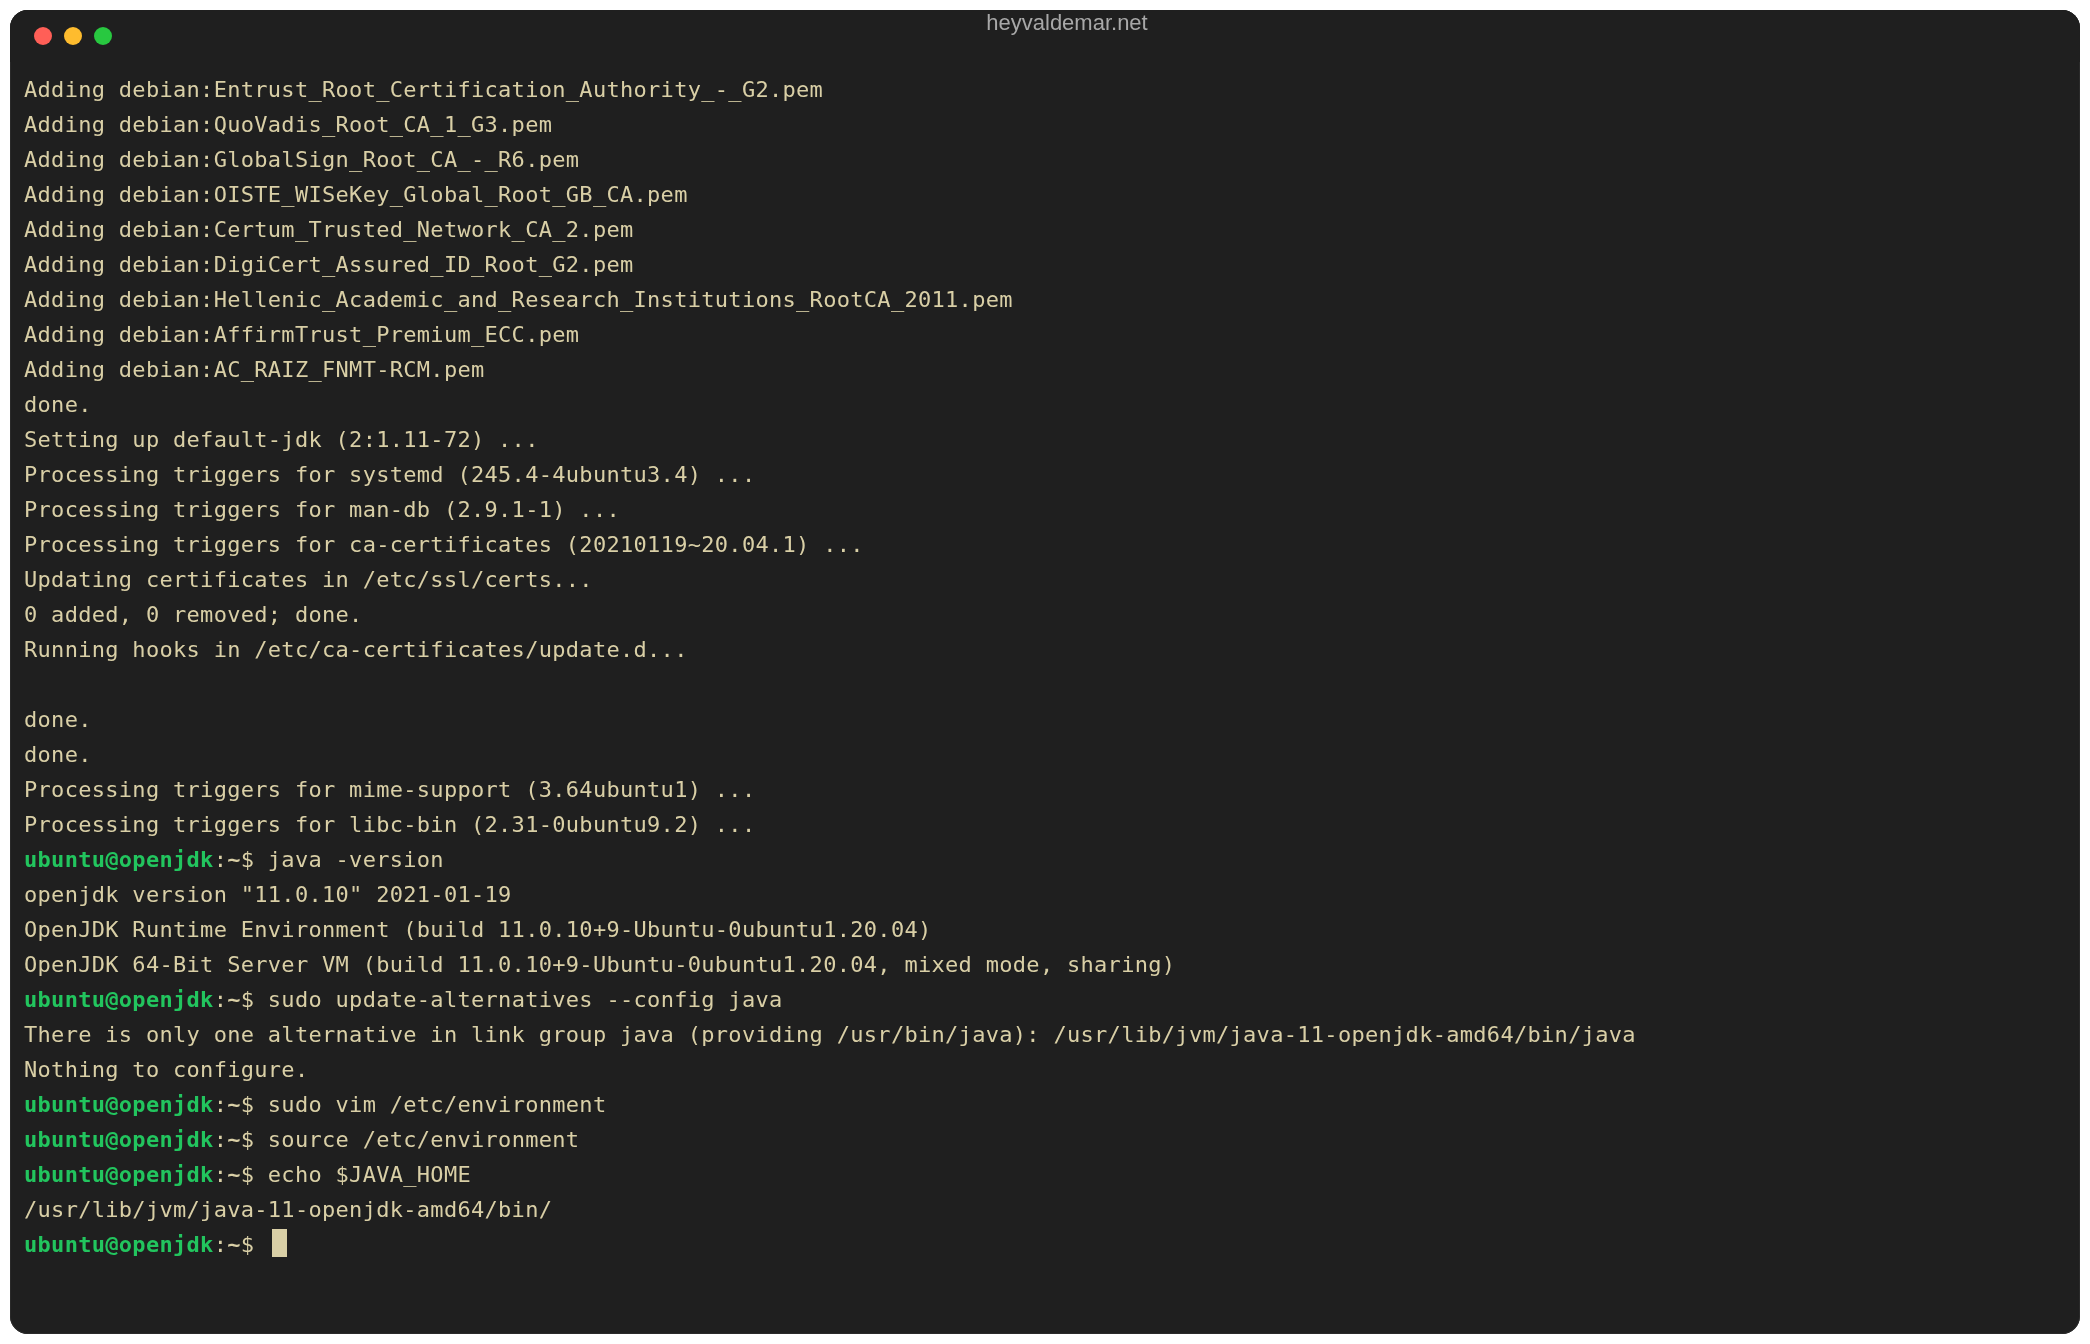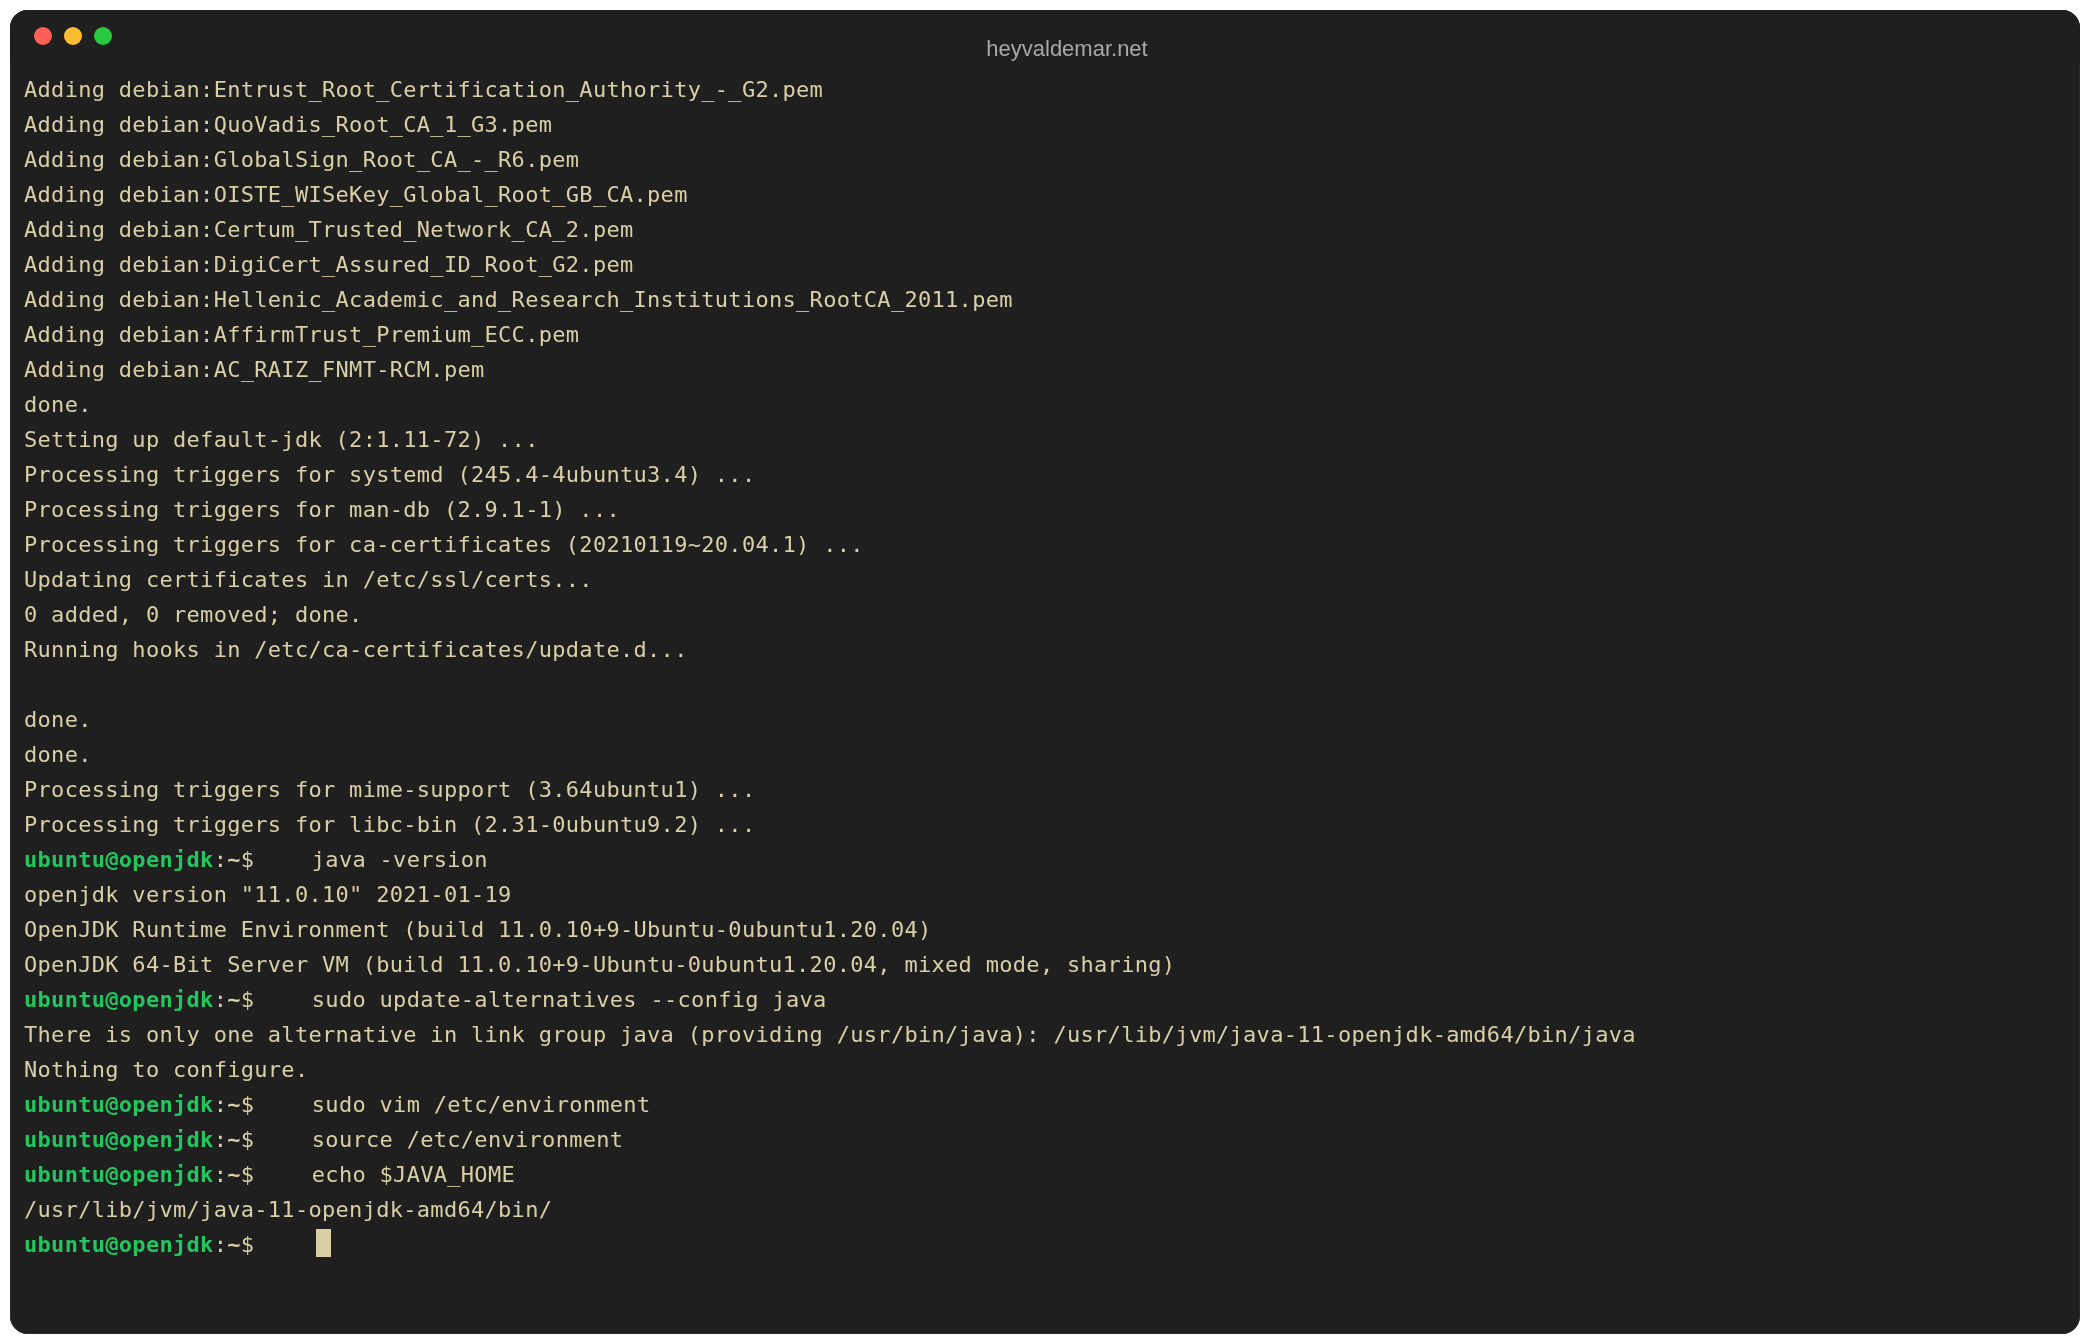--- a/index.html
+++ b/index.html
@@ -18,21 +18,21 @@
     height: 1324px;
     background: #1f1f1f;
     border-radius: 18px;
     box-shadow: 0 0 0 1px #2a2a2a inset;
     overflow: hidden;
   }
   .titlebar {
     position: relative;
     height: 52px;
     display: flex;
-    align-items: flex-end;
+    align-items: flex-start;
     justify-content: center;
     background: #1f1f1f;
     padding-left: 44px;
   }
   .lights {
     position: absolute;
     left: 24px;
     top: 50%;
     transform: translateY(-50%);
     display: flex;
@@ -57,21 +57,21 @@
     color: #d9cfa6;
     font-size: 22px;
     line-height: 35px;
     white-space: pre-wrap;
     word-break: break-all;
     letter-spacing: 0.3px;
   }
   .prompt .user { color: #22c55e; font-weight: bold; }
   .prompt .path { color: #d9cfa6; font-weight: bold; }
   .prompt .sym  { color: #d9cfa6; }
-  .prompt .cmd  { color: #d9cfa6; margin-left: 44px; }
+  .prompt .cmd  { color: #d9cfa6; }
   .cursor {
     display: inline-block;
     width: 15px;
     height: 28px;
     background: #d9cfa6;
     vertical-align: text-bottom;
     margin-left: 4px;
   }
 </style>
 </head>

